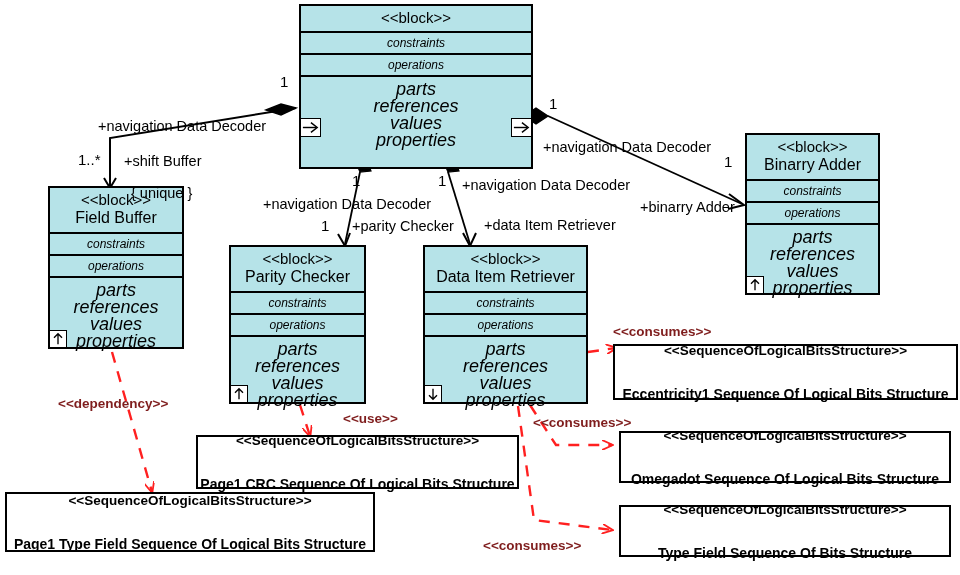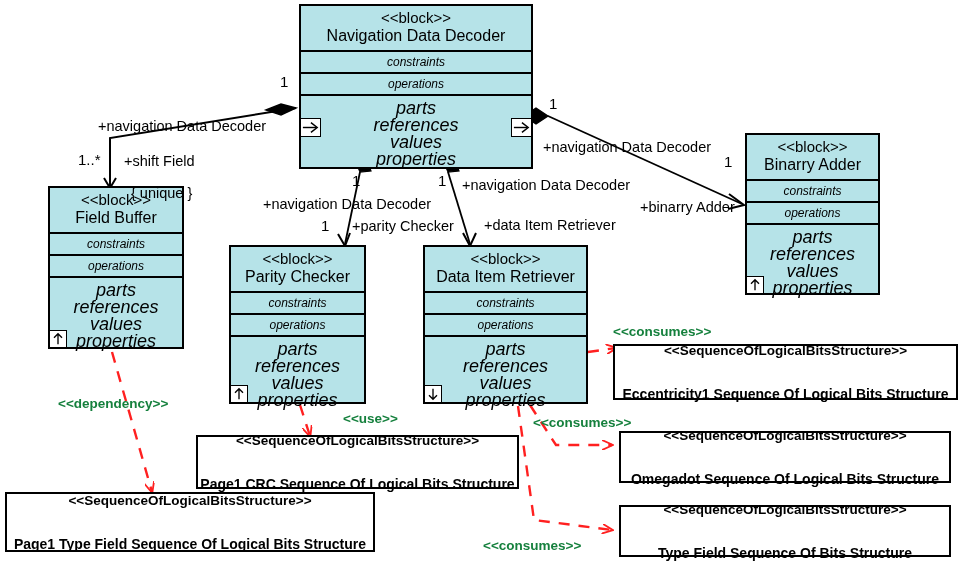--- a/index.html
+++ b/index.html
@@ -32,21 +32,21 @@
   .sbox{position:absolute;border:2px solid #000;background:#fff;
         box-sizing:border-box;text-align:center;
         display:flex;flex-direction:column;justify-content:center;gap:26px;}
   .sbox .st{font-size:13.5px;font-weight:bold;line-height:17px;}
   .sbox .nm{font-size:14px;font-weight:bold;line-height:18px;}
 
   
   .lbl{position:absolute;font-size:14.5px;color:#000;white-space:nowrap;
        line-height:16px;}
   .lbl.mult{font-size:15px;}
-  .lbl.red{color:#15803d;font-weight:bold;font-size:13.5px;}
+  .lbl.red{color:#7f1d1d;font-weight:bold;font-size:13.5px;}
 
   svg.wires{position:absolute;left:0;top:0;width:960px;height:575px;
             pointer-events:none;}
 </style>
 </head>
 <body>
 
 <div id="stage">
 
   <svg class="wires" viewBox="0 0 960 575">
@@ -102,21 +102,20 @@
     </g>
 
     <g>
       <path d="M518,406 L534,520 L612,530" fill="none" stroke="#ff2020" stroke-width="2.4" stroke-dasharray="11,9" marker-end="url(#arrowRed)"></path>
     </g>
   </svg>
 
   <div class="block" style="left:299px;top:4px;width:234px;height:165px;">
     <div class="blk-head">
       <div class="blk-stereo">&lt;&lt;block&gt;&gt;</div>
-      <div class="blk-name">Navigation Data Decoder</div>
     </div>
     <div class="blk-row">constraints</div>
     <div class="blk-row">operations</div>
     <div class="blk-body">
       <span>parts</span>
       <span>references</span>
       <span>values</span>
       <span>properties</span>
     </div>
 
@@ -235,21 +234,21 @@
   </div>
 
   <div class="sbox" style="left:5px;top:492px;width:370px;height:60px;">
     <div class="st">&lt;&lt;SequenceOfLogicalBitsStructure&gt;&gt;</div>
     <div class="nm">Page1 Type Field Sequence Of Logical Bits Structure</div>
   </div>
 
   <div class="lbl mult" style="left:280px;top:74px;">1</div>
   <div class="lbl" style="left:98px;top:118px;">+navigation Data Decoder</div>
   <div class="lbl mult" style="left:78px;top:152px;">1..*</div>
-  <div class="lbl" style="left:124px;top:153px;">+shift Field</div>
+  <div class="lbl" style="left:124px;top:153px;">+shift Buffer</div>
   <div class="lbl" style="left:131px;top:178px;margin-top:7px;">{ unique }</div>
 
   <div class="lbl mult" style="left:352px;top:173px;">1</div>
   <div class="lbl" style="left:263px;top:196px;">+navigation Data Decoder</div>
   <div class="lbl mult" style="left:321px;top:218px;">1</div>
   <div class="lbl" style="left:352px;top:218px;">+parity Checker</div>
 
   <div class="lbl mult" style="left:438px;top:173px;">1</div>
   <div class="lbl" style="left:462px;top:177px;">+navigation Data Decoder</div>
   <div class="lbl" style="left:484px;top:217px;">+data Item Retriever</div>

